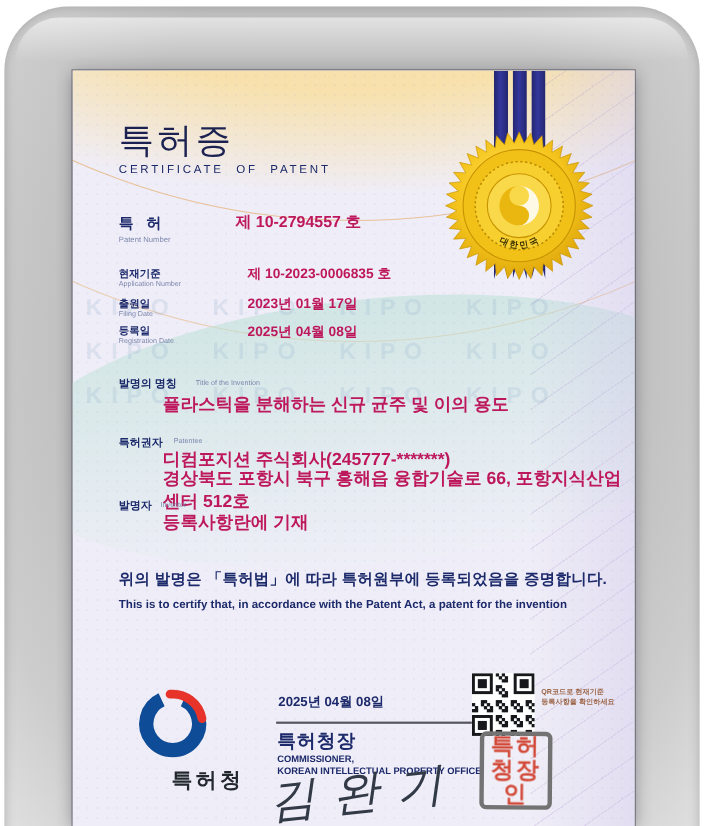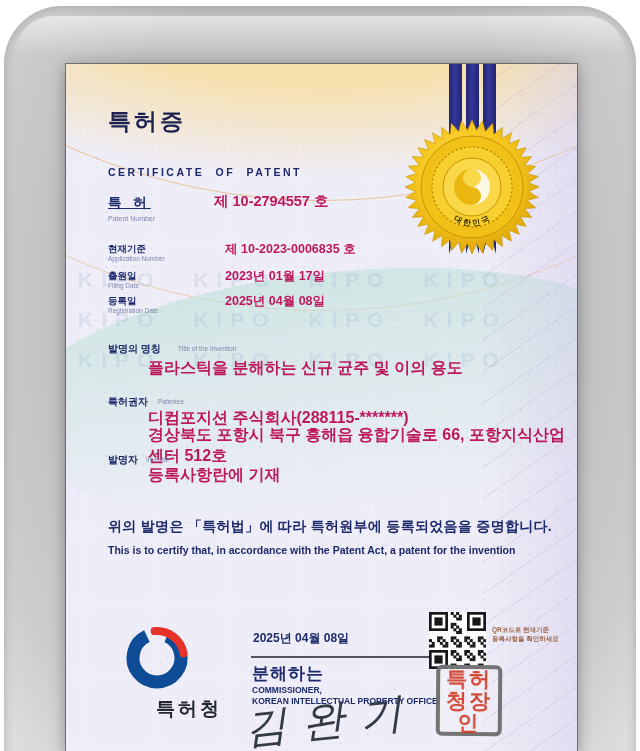--- a/index.html
+++ b/index.html
@@ -25,28 +25,28 @@
   .bg-arc2{width:1250px;height:1250px;top:-1005px;border-color:rgba(228,152,60,.38);}
   .bg-sweep{position:absolute;left:-60px;top:208px;width:660px;height:240px;border-radius:50%;
           background:linear-gradient(180deg, rgba(185,224,214,.55), rgba(235,246,243,.18));
           transform:rotate(-6deg);}
   .bg-right{position:absolute;right:0;top:0;width:95px;height:100%;
           background:linear-gradient(90deg, rgba(205,196,232,0), rgba(205,196,232,.38)),
           repeating-linear-gradient(-35deg, rgba(168,140,200,.22) 0 1px, transparent 1px 26px);}
   .watermark{position:absolute;left:12px;top:196px;width:480px;height:128px;overflow:hidden;
           font-weight:bold;font-size:21px;line-height:40px;letter-spacing:8px;word-spacing:18px;
           color:rgba(125,158,198,.17);}
-  .cert-title{position:absolute;left:42px;top:42px;font-size:23px;font-weight:bold;
+  .cert-title{position:absolute;left:42px;top:42px;font-size:32px;font-weight:normal;
           color:#1b2150;letter-spacing:3px;}
-  .cert-sub{position:absolute;left:42px;top:84px;font-size:10.5px;font-weight:bold;
-          color:#1c2a6b;letter-spacing:2.5px;word-spacing:6px;margin-top:18px;}
+  .cert-sub{position:absolute;left:42px;top:84px;font-size:10.5px;font-weight:normal;
+          color:#1c2a6b;letter-spacing:2.5px;word-spacing:6px;}
   .lbl-ko{font-weight:bold;color:#1c2a6b;}
   .lbl-en{color:#7d88ae;}
   .val{font-weight:bold;color:#be185d;}
-  .patent-lbl{position:absolute;left:42px;top:130px;font-size:13.5px;letter-spacing:4px;text-decoration:underline;}
+  .patent-lbl{position:absolute;left:42px;top:130px;font-size:13.5px;letter-spacing:4px;}
   .patent-sub{position:absolute;left:42px;top:151px;font-size:7px;}
   .patent-val{position:absolute;left:148px;top:128px;font-size:14.5px;}
   .frow-lbl{position:absolute;left:42px;font-size:9.5px;}
   .frow-sub{position:absolute;left:42px;font-size:6.5px;}
   .frow-val{position:absolute;left:148px;font-size:12.5px;margin-left:11px;}
   .sec-lbl{position:absolute;font-size:10px;}
   .sec-en{position:absolute;font-size:6.5px;}
   .sec-val{position:absolute;left:42px;font-size:16px;margin-left:40px;}
   .stmt-ko{position:absolute;left:42px;top:454px;font-size:14px;font-weight:bold;color:#1c2a6b;letter-spacing:.3px;}
   .stmt-en{position:absolute;left:42px;font-size:10.5px;font-weight:bold;color:#1c2a6b;}
@@ -116,33 +116,33 @@
     <div class="frow-lbl lbl-ko" style="top:231px">등록일</div>
     <div class="frow-sub lbl-en" style="top:243px">Registration Date</div>
     <div class="frow-val val" style="top:229px">2025년 04월 08일</div>
 
     <div class="sec-lbl lbl-ko" style="left:42px;top:278px">발명의 명칭</div>
     <div class="sec-en lbl-en" style="left:112px;top:281px">Title of the Invention</div>
     <div class="sec-val val" style="top:294px">플라스틱을 분해하는 신규 균주 및 이의 용도</div>
 
     <div class="sec-lbl lbl-ko" style="left:42px;top:331px">특허권자</div>
     <div class="sec-en lbl-en" style="left:92px;top:334px">Patentee</div>
-    <div class="sec-val val" style="top:344px">디컴포지션 주식회사(288115-*******)</div>
+    <div class="sec-val val" style="top:344px">디컴포지션 주식회사(245777-*******)</div>
     <div class="sec-val val" style="top:361px">경상북도 포항시 북구 흥해읍 융합기술로 66, 포항지식산업센터 512호</div>
 
     <div class="sec-lbl lbl-ko" style="left:42px;top:389px">발명자</div>
     <div class="sec-en lbl-en" style="left:80px;top:392px">Inventor</div>
     <div class="sec-val val" style="top:401px">등록사항란에 기재</div>
 
     <div class="stmt-ko">위의 발명은 「특허법」에 따라 특허원부에 등록되었음을 증명합니다.</div>
     <div class="stmt-en" style="top:480px">This is to certify that, in accordance with the Patent Act, a patent for the invention</div>
 
     <div class="issue-date">2025년 04월 08일</div>
     <div class="sign-rule"></div>
-    <div class="comm-ko">분해하는</div>
+    <div class="comm-ko">특허청장</div>
     <div class="comm-en1">COMMISSIONER,</div>
     <div class="comm-en2">KOREAN INTELLECTUAL PROPERTY OFFICE</div>
     <div class="signature">김완기</div>
 
     <div class="qr">
       <svg width="57" height="57" viewBox="0 0 57 57">
         <rect x="0" y="0" width="57" height="57" fill="#ffffff"></rect>
         <g id="qr-mods" fill="#16181c">
             <rect x="21.71" y="0.00" width="3.01" height="3.01"></rect>
             <rect x="27.14" y="0.00" width="3.01" height="3.01"></rect>

